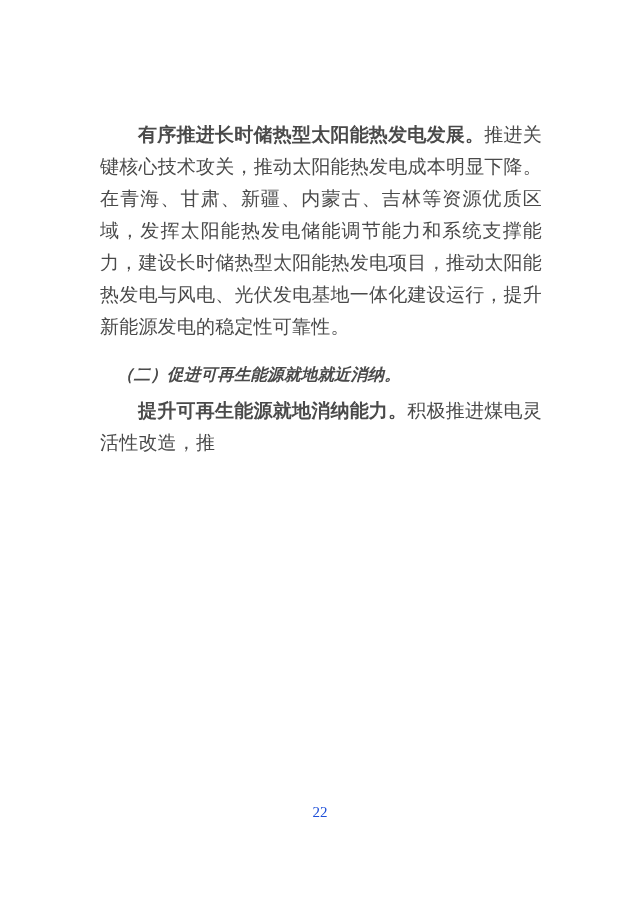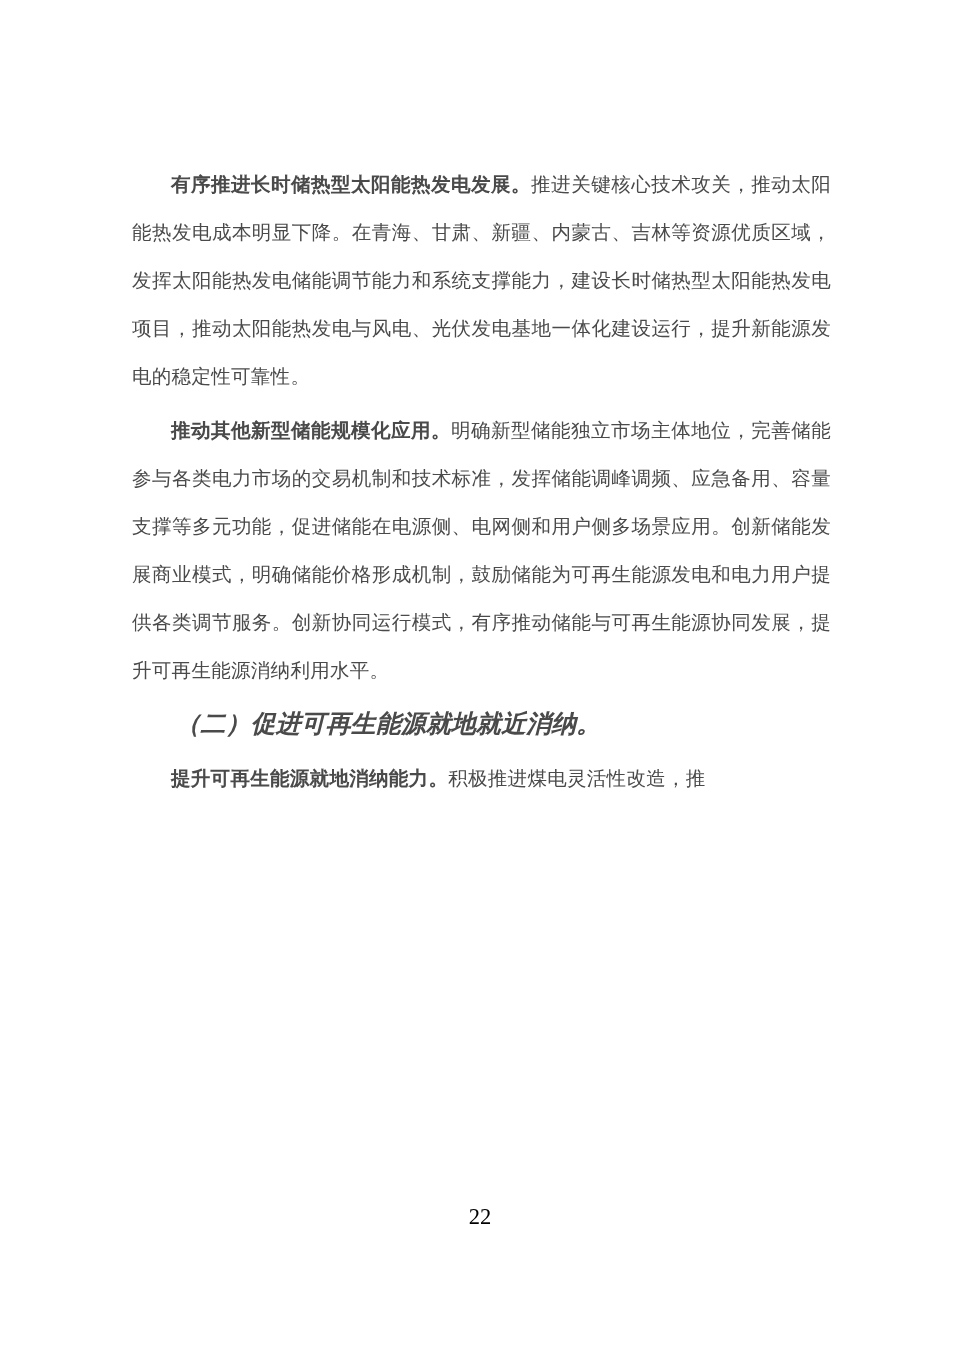--- a/index.html
+++ b/index.html
@@ -16,22 +16,22 @@
     font-family: "Liberation Serif", "DejaVu Serif", serif;
     color: #4a4a4a;
   }
   .content {
     position: absolute;
     top: 103px;
     left: 84px;
     width: 474px;
   }
   .para {
-    margin: 4px;
-    font-size: 13px;
+    margin: 16px;
+    font-size: 19px;
     line-height: 32px;
     text-align: justify;
     text-justify: inter-character;
     text-indent: 2em;
     letter-spacing: 0.2px;
     word-break: break-all;
   }
   .para .lead {
     font-weight: bold;
   }
@@ -48,32 +48,31 @@
     margin-top: 4px;
     font-family: Liberation Serif, serif;
   }
   .page-number {
     position: absolute;
     top: 804px;
     left: 0;
     width: 100%;
     text-align: center;
     font-size: 15px;
-    color: #000000;
+    color: #1d4ed8;
   }
 </style>
 </head>
 <body>
 
 <div class="page">
   <div class="content">
 
     <p class="para"><span class="lead">有序推进长时储热型太阳能热发电发展。</span><span>推进关键核心技术攻关，推动太阳能热发电成本明显下降。在青海、甘肃、新疆、内蒙古、吉林等资源优质区域，发挥太阳能热发电储能调节能力和系统支撑能力，建设长时储热型太阳能热发电项目，推动太阳能热发电与风电、光伏发电基地一体化建设运行，提升新能源发电的稳定性可靠性。</span></p>
 
-    <p class="para"><span class="lead">推动其他新型储能规模化应用。</span><span>明确新型储能独立市场主体地位，完善储能参与各类电力市场的交易机制和技术标准，发挥储能调峰调频、应急备用、容量支撑等多元功能，促进储能在电源侧、电网侧和用户侧多场景应用。创新储能发展商业模式，明确储能价格形成机制，鼓励储能为可再生能源发电和电力用户提供各类调节服务。创新协同运行模式，有序推动储能与可再生能源协同发展，提升可再生能源消纳利用水平。</span></p>
 
     <p class="section-heading">（二）促进可再生能源就地就近消纳。</p>
 
 
     <p class="para last"><span class="lead">提升可再生能源就地消纳能力。</span><span>积极推进煤电灵活性改造，推</span></p>
 
   </div>
 
   <div class="page-number">22</div>
 </div>

